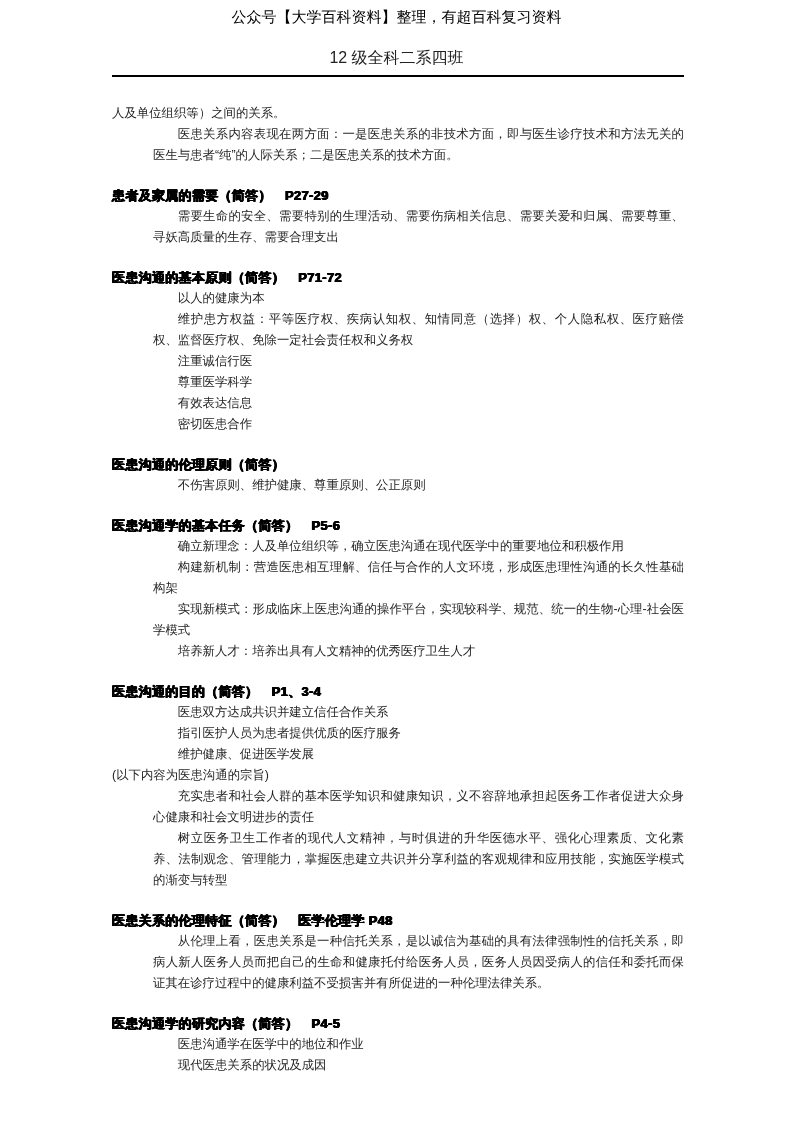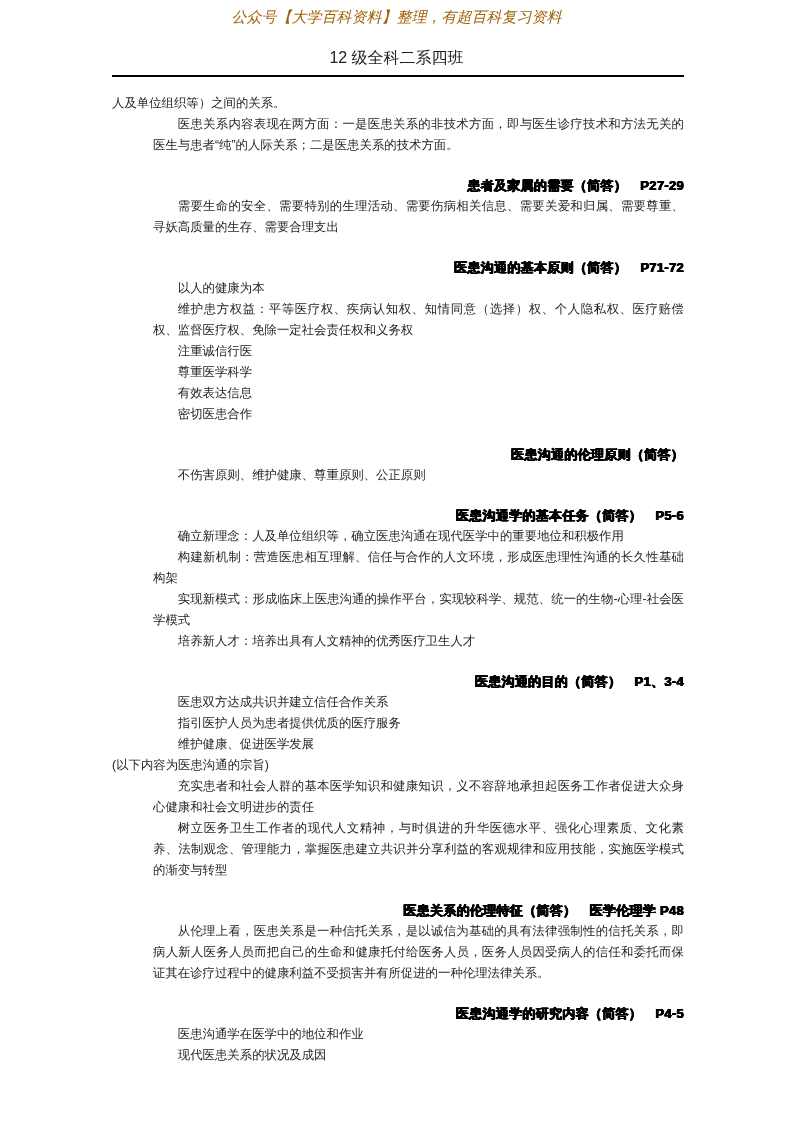--- a/index.html
+++ b/index.html
@@ -29,45 +29,45 @@
     color: #222222;
   }
   .divider {
     border: none;
     border-top: 2px solid #000000;
     margin: 8px 109px 0 112px;
     height: 0;
   }
   .content {
     margin: 0 109px 0 112px;
-    padding-top: 16px;
+    padding-top: 26px;
     font-size: 12.4px;
     line-height: 21px;
     text-align: justify;
     color: #1f1f1f;
   }
   p.para { margin: 0; }
   p.para.indent { text-indent: 2em; margin-left: 41px; }
   .section-heading {
     margin: 19px 0 0 0;
     font-size: 13px;
     line-height: 21px;
     font-weight: bold;
     color: #000000;
     letter-spacing: 0.3px;
-    text-align: right;
+    text-align: left;
     text-shadow: 0.6px 0 0 #000, -0.4px 0 0 #000, 0 0.4px 0 #000, 0 -0.3px 0 #000;
   }
 </style>
 </head>
 <body>
 
 <div class="page">
   <div class="doc-header">
-    <p class="banner" style="color: #a16207; font-style: italic;">公众号【大学百科资料】整理，有超百科复习资料</p>
+    <p class="banner" style="color: #000000;">公众号【大学百科资料】整理，有超百科复习资料</p>
     <p class="class-title">12 级全科二系四班</p>
   </div>
   <hr class="divider">
   <div class="content">
     <div id="intro">
         <p class="para">人及单位组织等）之间的关系。</p>
         <p class="para indent">医患关系内容表现在两方面：一是医患关系的非技术方面，即与医生诊疗技术和方法无关的医生与患者“纯”的人际关系；二是医患关系的技术方面。</p>
       </div>
     <div id="sections">
   <section class="section">

